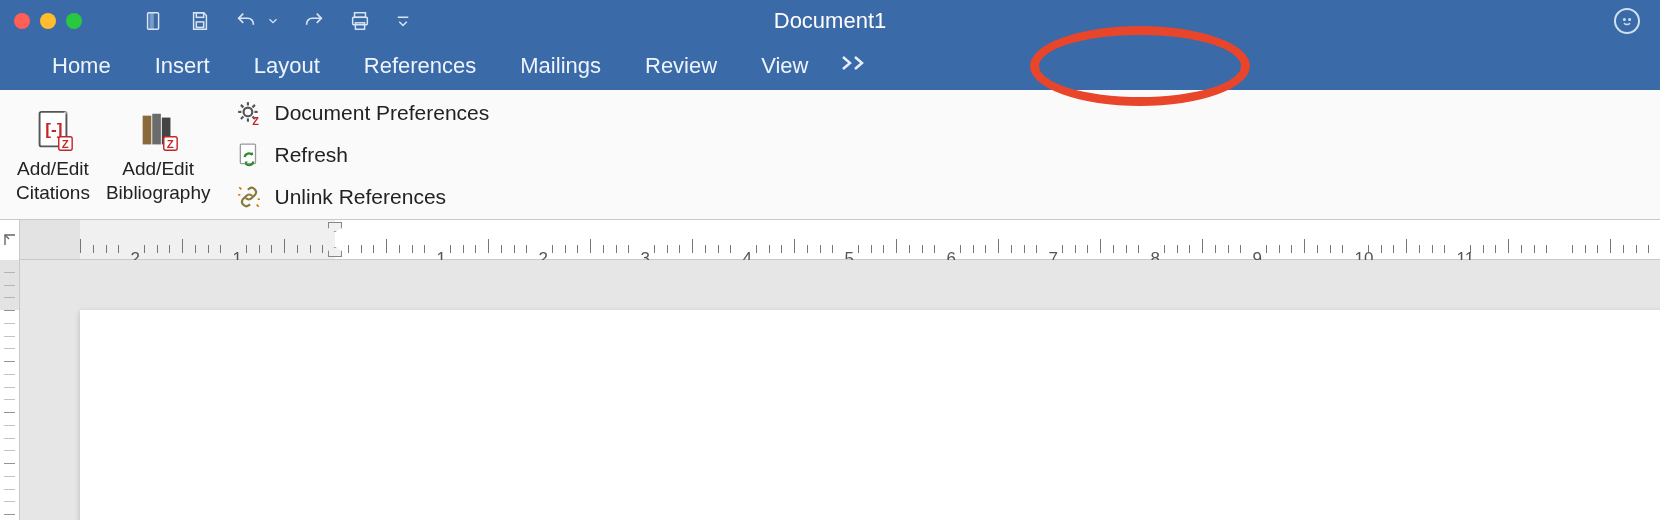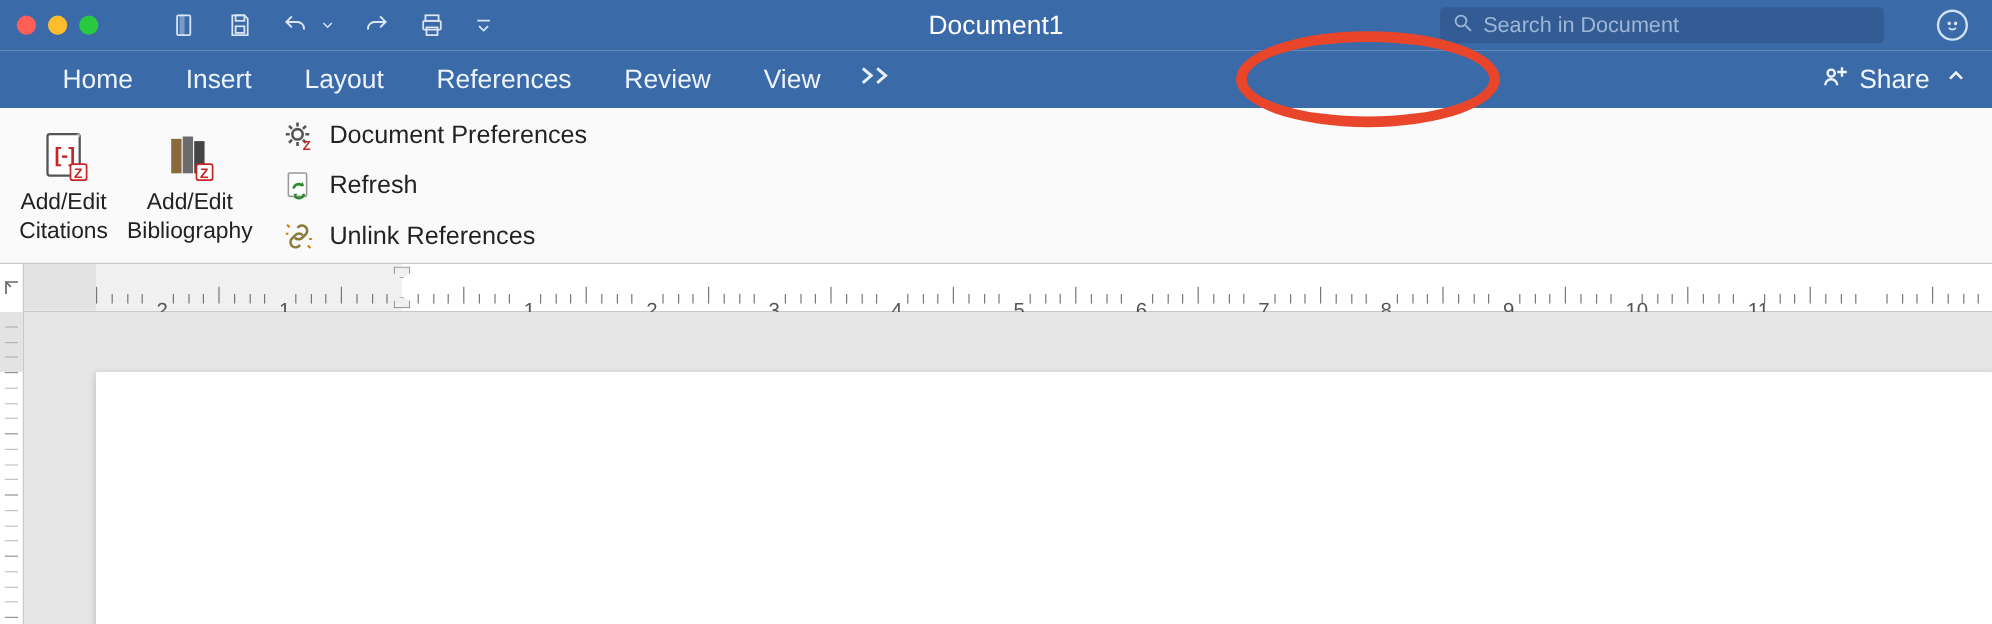--- a/index.html
+++ b/index.html
@@ -221,29 +221,20 @@
     <div class="qa-btn" style="width:18px;">
       <svg viewBox="0 0 24 24" stroke="currentColor" stroke-width="2">
           <line x1="5" y1="7" x2="19" y2="7"></line>
           <path d="M7 13l5 5 5-5" fill="none"></path>
         </svg>
     </div>
   </div>
 
   <div class="doc-title">Document1</div>
 
-  <div class="search-box">
-    <span>
-      <svg width="18" height="18" viewBox="0 0 24 24" fill="none" stroke="currentColor" stroke-width="2">
-          <circle cx="10" cy="10" r="6"></circle>
-          <line x1="15" y1="15" x2="21" y2="21"></line>
-        </svg>
-    </span>
-    <input placeholder="Search in Document" style="">
-  </div>
 
   <div class="smiley">
     <svg width="18" height="18" viewBox="0 0 24 24" fill="none" stroke="currentColor" stroke-width="2">
         <circle cx="8.5" cy="10" r="1" fill="currentColor"></circle>
         <circle cx="15.5" cy="10" r="1" fill="currentColor"></circle>
         <path d="M8 15c1.2 1.2 2.6 1.8 4 1.8s2.8-.6 4-1.8"></path>
       </svg>
   </div>
 </div>
 
@@ -254,50 +245,35 @@
   <div class="tab">
       <span>Insert</span>
     </div>
   <div class="tab">
       <span>Layout</span>
     </div>
   <div class="tab">
       <span>References</span>
     </div>
   <div class="tab">
+      <span>Mailings</span>
+    </div>
+  <div class="tab">
       <span>Review</span>
     </div>
   <div class="tab">
       <span>View</span>
     </div>
   <div class="tab-overflow">
     <svg width="28" height="20" viewBox="0 0 28 20" fill="none" stroke="currentColor" stroke-width="2.5">
         <path d="M3 4l7 6-7 6"></path>
         <path d="M15 4l7 6-7 6"></path>
       </svg>
   </div>
 
-  <div class="share-group">
-    <div class="share-btn">
-      <span>
-        <svg width="24" height="24" viewBox="0 0 24 24" fill="none" stroke="currentColor" stroke-width="2">
-            <circle cx="9" cy="10" r="3"></circle>
-            <path d="M4 20c0-3 2.5-5 5-5s5 2 5 5"></path>
-            <line x1="18" y1="5" x2="18" y2="13"></line>
-            <line x1="14" y1="9" x2="22" y2="9"></line>
-          </svg>
-      </span>
-      <span>Share</span>
-    </div>
-    <div class="collapse-caret">
-      <svg width="20" height="20" viewBox="0 0 24 24" fill="none" stroke="currentColor" stroke-width="2.5">
-          <path d="M6 15l6-6 6 6"></path>
-        </svg>
-    </div>
-  </div>
 </div>
 
 <div class="annot-ellipse"></div>
 
 <div class="ribbon">
   <div class="big-btn">
     <div class="icon-slot">
       <svg width="46" height="46" viewBox="0 0 48 48">
         <rect x="10" y="4" width="28" height="36" rx="2" fill="#fff" stroke="#555" stroke-width="2"></rect>
         <path d="M35 4l3 3v-3z" fill="#ccc"></path>

